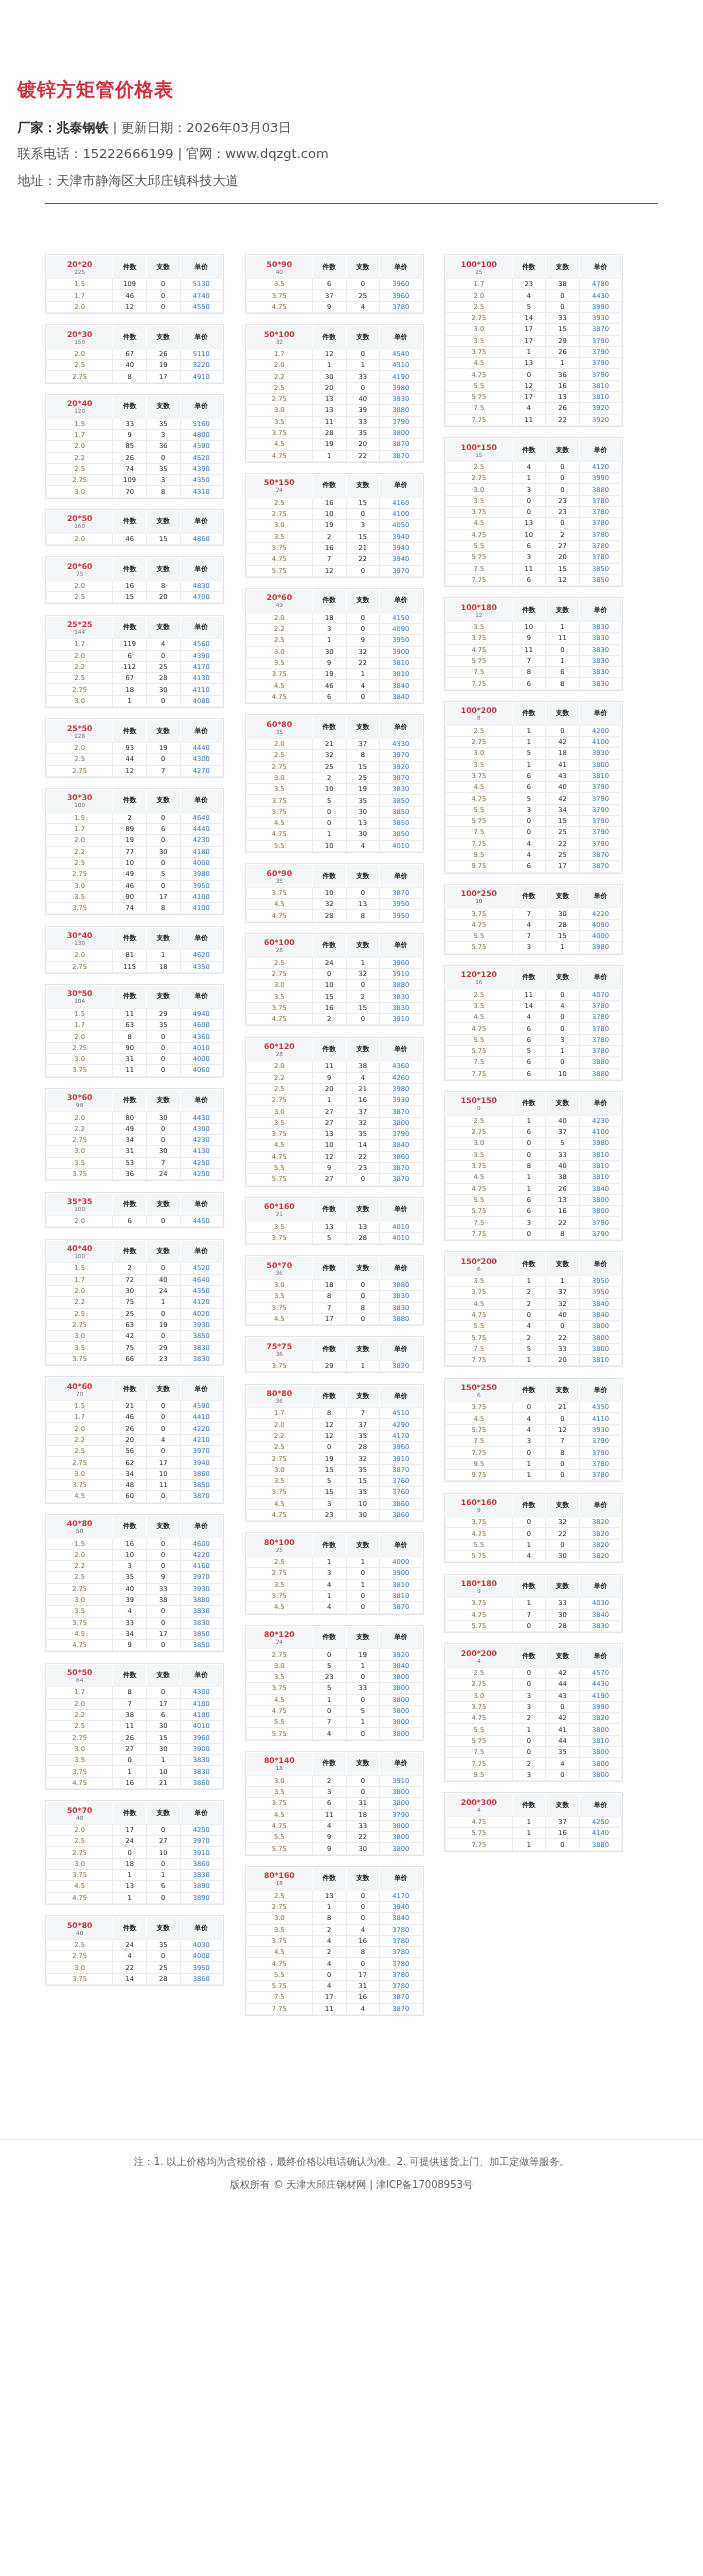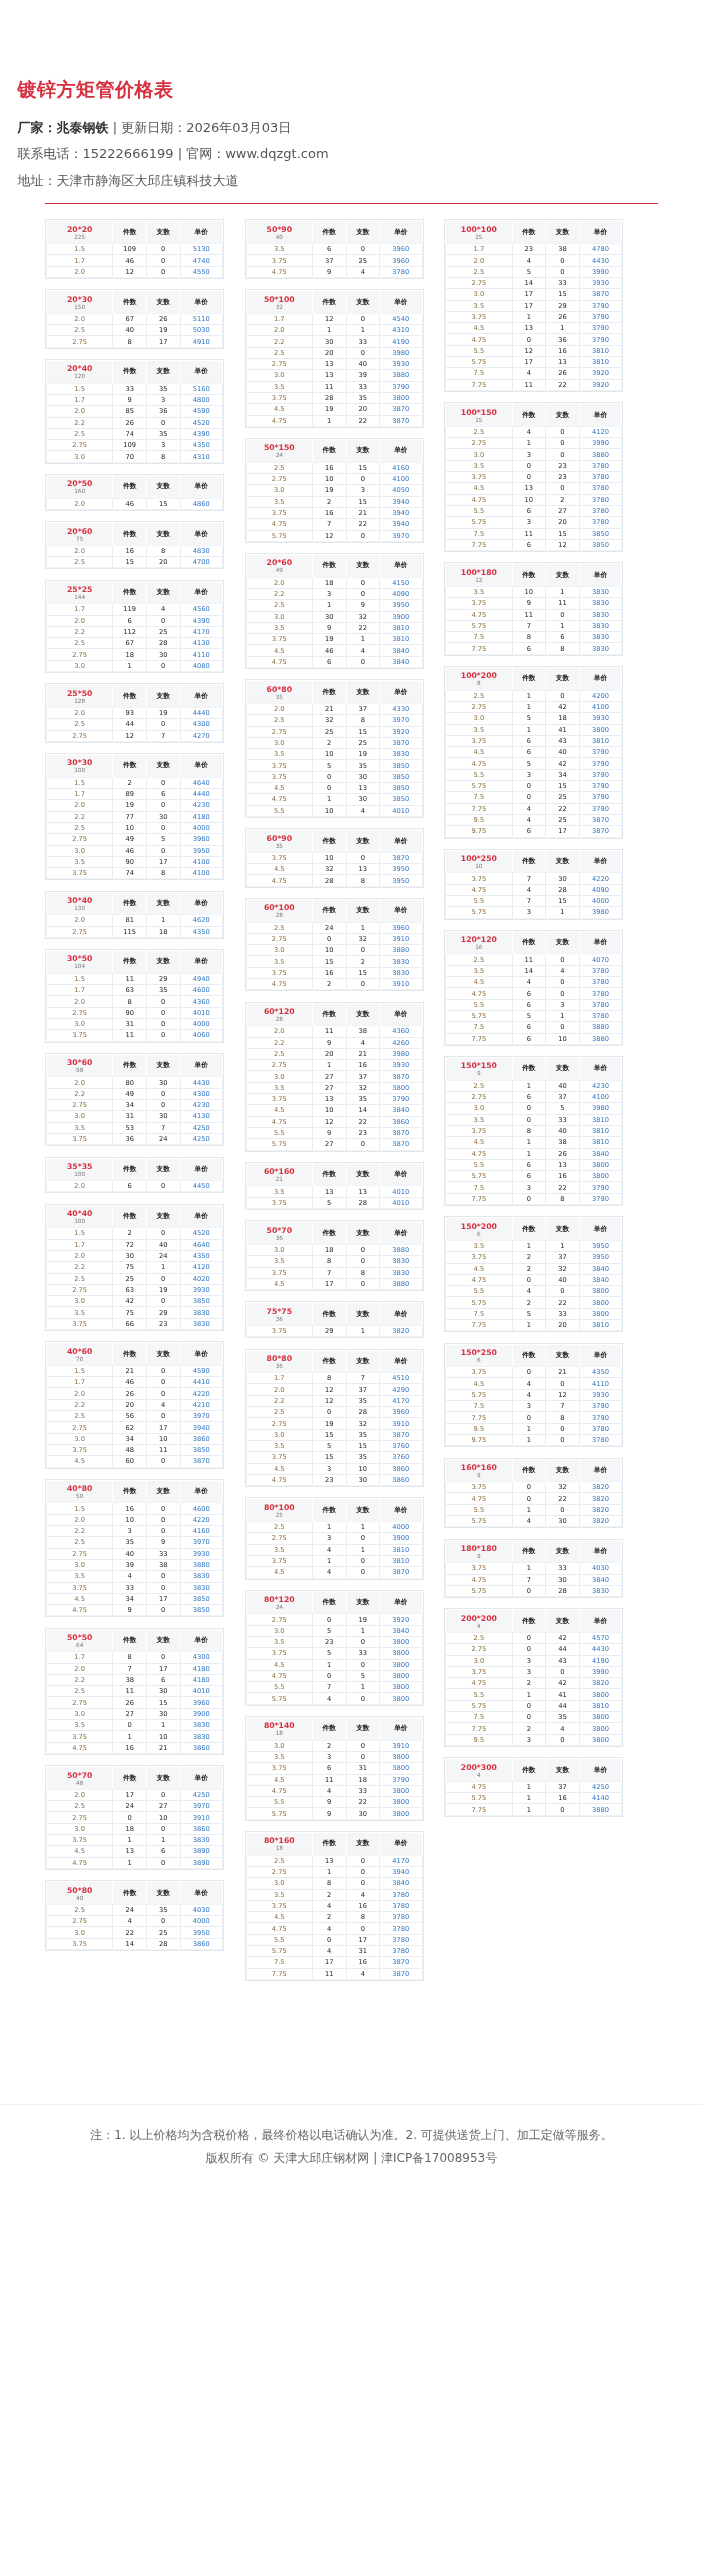--- a/index.html
+++ b/index.html
@@ -4,31 +4,31 @@
 <style>
   * { box-sizing: border-box; margin: 0; padding: 0; }
   body { background: #eef0f4; font-family: "DejaVu Sans", "Liberation Sans", sans-serif; color: #333; width: 703px; }
   .page { width: 703px; background: #fff; min-height: 3741px; padding: 0 0 20.6px 0; }
   .header { padding: 77px 17.5px 0 17.5px; }
   .title { color: #d6303f; font-size: 19px; font-weight: bold; letter-spacing: 0.5px; margin-bottom: 19.6px; }
   .meta { font-size: 13px; color: #555; line-height: 9.3px; margin-bottom: 17.5px; }
   .meta b { color: #333; }
   .divider { margin: 6.2px 45px 0 45px; height: 1px; background: #d6303f; }
   .columns { display: flex; gap: 20.6px; padding: 15.5px 45px 0 45px; align-items: flex-start; }
-  .col { width: 179px; }
+  .col { width: 179px; margin-top: 35px; }
   table.spec { width: 100%; border-collapse: separate; border-spacing: 1px; background: #fff; border: 0.5px solid #e3e6ea; margin-bottom: 10.3px; font-size: 6.7px; }
   table.spec th { background: #f5f6f8; font-weight: bold; color: #222; height: 21.6px; text-align: center; }
   table.spec th.size { width: 38%; }
   .size-label { display: block; color: #d6303f; font-size: 7.7px; font-weight: bold; }
   .size-count { display: block; color: #777; font-size: 5.7px; font-weight: normal; }
   table.spec td { height: 10.3px; text-align: center; background: #fff; box-shadow: 0 0 0 0.5px #e3e6ea; }
   td.th { color: #8a6a3c; }
   td.qty { color: #222; }
   td.price { color: #2a73c4; }
-  .footer { margin-top: 113px; border-top: 0.5px solid #eceef1; padding-top: 25px; text-align: center; color: #666; font-size: 12px; line-height: 10.3px; }
+  .footer { margin-top: 113px; border-top: 0.5px solid #eceef1; padding-top: 17px; text-align: center; color: #666; font-size: 10px; line-height: 10.3px; }
   .footer p { margin-bottom: 12.4px; }
 </style>
 </head>
 <body>
 
 <div class="page">
   <div class="header">
     <h1 class="title">镀锌方矩管价格表</h1>
     <div class="meta">
       <b>厂家：</b><b>兆泰钢铁</b>
@@ -97,21 +97,21 @@
             <tr>
         <td class="th">2.0</td>
         <td class="qty">67</td>
         <td class="qty">26</td>
         <td class="price">5110</td>
       </tr>
             <tr>
         <td class="th">2.5</td>
         <td class="qty">40</td>
         <td class="qty">19</td>
-        <td class="price">5030</td>
+        <td class="price">3220</td>
       </tr>
             <tr>
         <td class="th">2.75</td>
         <td class="qty">8</td>
         <td class="qty">17</td>
         <td class="price">4910</td>
       </tr>
           </tbody>
         </table>
         <table class="spec">

